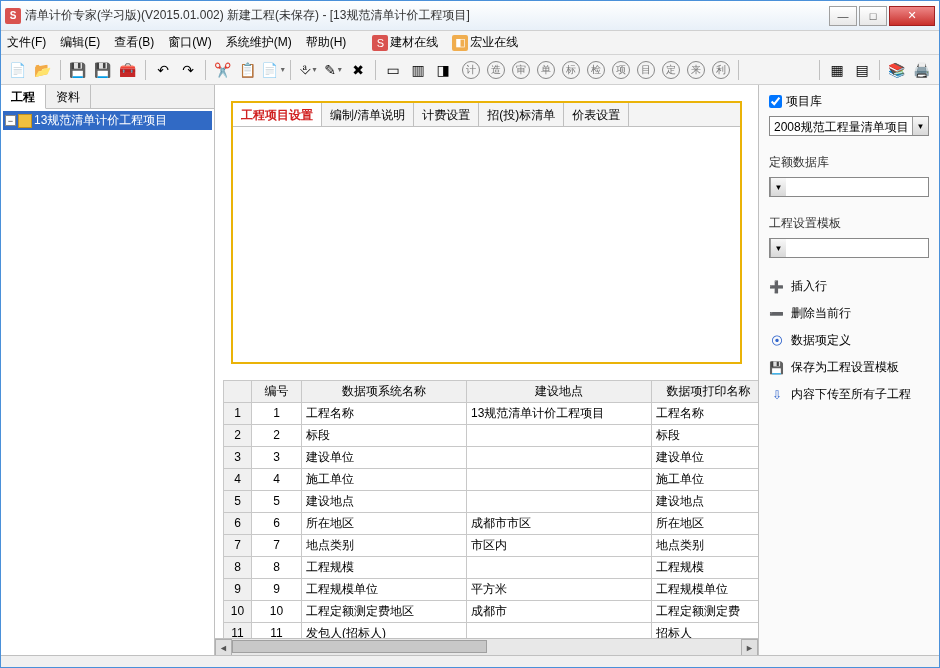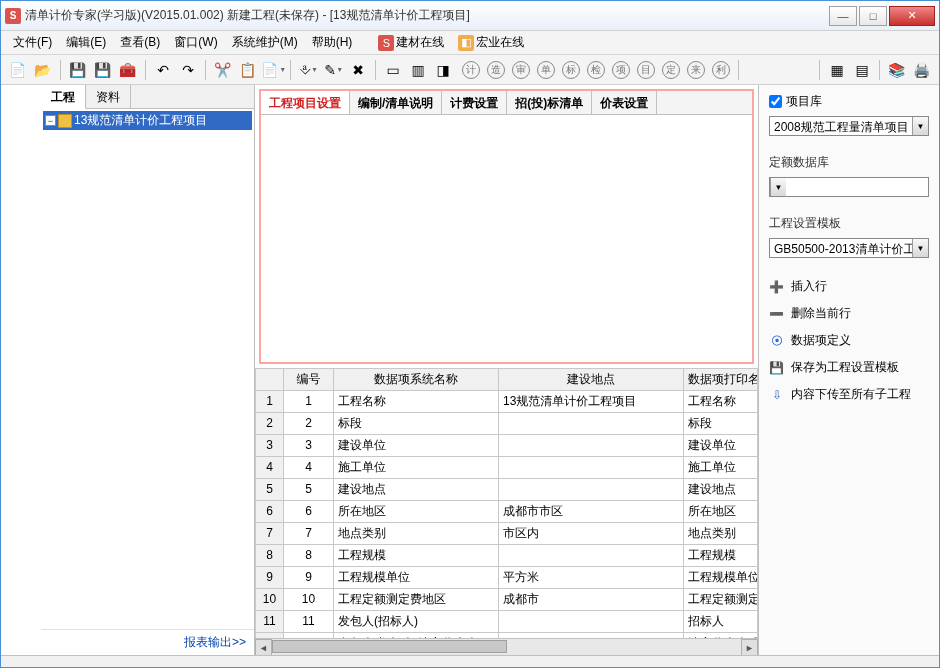--- a/index.html
+++ b/index.html
@@ -9,58 +9,58 @@
     .window { width: 940px; height: 668px; border: 1px solid #4a90d9; display: flex; flex-direction: column; background: #fff; }
     .titlebar { height: 30px; background: linear-gradient(#fff, #e8f0f8); display: flex; align-items: center; padding: 0 4px; border-bottom: 1px solid #d0d0d0; }
     .titlebar-icon { width: 16px; height: 16px; margin-right: 4px; background: #d9534f; border-radius: 2px; display: inline-flex; align-items: center; justify-content: center; color: #fff; font-size: 10px; font-weight: bold; }
     .titlebar-text { flex: 1; color: #333; font-size: 12px; }
     .winbtns { display: flex; }
     .winbtn { width: 28px; height: 20px; border: 1px solid #a0a0a0; background: linear-gradient(#fff,#e8e8e8); margin-left: 2px; display: flex; align-items: center; justify-content: center; font-size: 11px; cursor: pointer; }
     .winbtn.close { background: linear-gradient(#e88,#c9302c); color: #fff; width: 46px; border-color: #a02020; }
     .winbtn.min,.winbtn.max{color:#444;}
     
     
-    .menubar { height: 24px; display: flex; align-items: center; padding: 2px 6px; background: #f4f4f4; border-bottom: 1px solid #d4d4d4; gap: 2px; }
+    .menubar { height: 24px; display: flex; align-items: center; padding: 2px 0; background: #f4f4f4; border-bottom: 1px solid #d4d4d4; gap: 2px; }
     .menuitem { padding: 2px 6px; cursor: pointer; }
     .menu-spacer { width: 10px; }
     .menu-link { display: flex; align-items: center; gap: 2px; padding: 2px 6px; cursor: pointer; }
     .tiny-icon { width: 16px; height: 16px; display: inline-flex; align-items: center; justify-content: center; border-radius: 2px; font-size: 11px; }
     .red-ico { background: #d9534f; color: #fff; }
     .yellow-ico { background: #f0ad4e; color: #fff; }
     
     
     .toolbar { height: 30px; display: flex; align-items: center; padding: 2px 6px; background: #f4f4f4; border-bottom: 1px solid #d0d0d0; gap: 3px; }
     .tbtn { width: 22px; height: 22px; border: 1px solid transparent; display: flex; align-items: center; justify-content: center; cursor: pointer; font-size: 14px; }
     .tsep { width: 1px; height: 20px; background: #c0c0c0; margin: 0 3px; }
     .tbtn.dd::after { content: "▾"; font-size: 8px; margin-left: 2px; color: #666; }
     .circ-btn { width: 18px; height: 18px; border: 1px solid #888; border-radius: 50%; font-size: 10px; color: #777; display: flex; align-items: center; justify-content: center; }
     
     
-    .content { flex: 1; display: flex; overflow: hidden; padding-left: 40px; }
+    .content { flex: 1; display: flex; overflow: hidden; }
     
     
     .left-panel { width: 214px; border-right: 1px solid #c0c0c0; display: flex; flex-direction: column; }
     .left-tabs { display: flex; height: 24px; border-bottom: 1px solid #c0c0c0; background: #f0f0f0;}
     .left-tab { padding: 4px 10px; border-right: 1px solid #c0c0c0; cursor: pointer; background: #f0f0f0;}
     .left-tab.active { background: #fff; font-weight: bold; border-bottom: 1px solid #fff; margin-bottom:-1px;}
     .tree { flex: 1; padding: 2px; overflow: auto; }
     .tree-node { display: flex; align-items: center; padding: 1px 2px; gap: 2px; }
     .tree-node.sel { background: #316ac5; color: #fff; }
     .tree-toggle { width: 11px; height: 11px; border: 1px solid #888; display: flex; align-items: center; justify-content: center; font-size: 9px; background: #fff; color: #333; cursor: pointer;}
     .tree-ico { width: 14px; height: 14px; background: #f0c040; border: 1px solid #c09020; }
     .report-out { text-align: right; padding: 4px 8px; color: #0645ad; cursor: pointer; border-top: 1px solid #e0e0e0;}
     
     
     .center-panel { flex: 1; display: flex; flex-direction: column; border-right: 1px solid #c0c0c0; overflow: hidden;}
-    .center-wrap { border: 2px solid #fca5a5; margin: 4px; display: flex; flex-direction: column; flex: 1; overflow: hidden;}
+    .center-wrap { border: 2px solid #eab308; margin: 16px; display: flex; flex-direction: column; flex: 1; overflow: hidden;}
     .center-tabs { display: flex; height: 24px; background: #f4f4f4; border-bottom: 1px solid #c0c0c0; }
-    .ctab { padding: 4px 8px; border-right: 1px solid #c0c0c0; cursor: pointer; white-space: nowrap; font-weight: bold;}
+    .ctab { padding: 4px 8px; border-right: 1px solid #c0c0c0; cursor: pointer; white-space: nowrap;}
     .ctab.active { color: #d02020; font-weight: bold; background: #fff; }
     .grid-wrap { flex: 1; overflow: auto; position: relative; background: #fff;}
-    table.grid { border-collapse: collapse; width: 100%; table-layout: fixed; }
+    table.grid { border-collapse: collapse; width: 100%; table-layout: fixed; margin-left: 8px; }
     table.grid th, table.grid td { border: 1px solid #c8c8c8; padding: 2px 4px; height: 18px; font-size: 12px; white-space: nowrap; overflow: hidden;}
     table.grid th { background: #f0f0f0; font-weight: normal; text-align: center; }
     table.grid td.rownum { background: #f0f0f0; text-align: center; width: 28px;}
     table.grid td.seq { text-align: center; }
     .col-corner{width:28px;}
     .col-seq{width:50px;}
     .col-sys{width:165px;}
     .col-content{width:185px;}
     .col-print{width:auto;}
     .hscroll { height: 17px; background: #f0f0f0; border-top: 1px solid #c0c0c0; display: flex;}
@@ -189,21 +189,20 @@
         <div class="left-tab active">工程</div>
         <div class="left-tab">资料</div>
       </div>
       <div class="tree">
         <div class="tree-node sel">
           <span class="tree-toggle">−</span>
           <span class="tree-ico"></span>
           <span>13规范清单计价工程项目</span>
         </div>
       </div>
-      <div class="report-out">报表输出&gt;&gt;</div>
     </div>
 
     <div class="center-panel">
       <div class="center-wrap">
         <div class="center-tabs">
           <div class="ctab active">工程项目设置</div>
           <div class="ctab">编制/清单说明</div>
           <div class="ctab">计费设置</div>
           <div class="ctab">招(投)标清单</div>
           <div class="ctab">价表设置</div>
@@ -334,21 +333,20 @@
           <div class="dd">▼</div>
         </div>
 
       <div class="sel-label">定额数据库</div>
       <div class="combo">
           <div class="dd">▼</div>
         </div>
 
       <div class="sel-label">工程设置模板</div>
       <div class="combo">
-          <span>GB50500-2013清单计价工</span>
           <div class="dd">▼</div>
         </div>
 
       <div class="action-list" id="action-list">
           <div class="action">
             <span class="aicon" style="color:#2a8">➕</span>
             <span>插入行</span>
           </div>
           <div class="action">
             <span class="aicon" style="color:#e80">➖</span>

